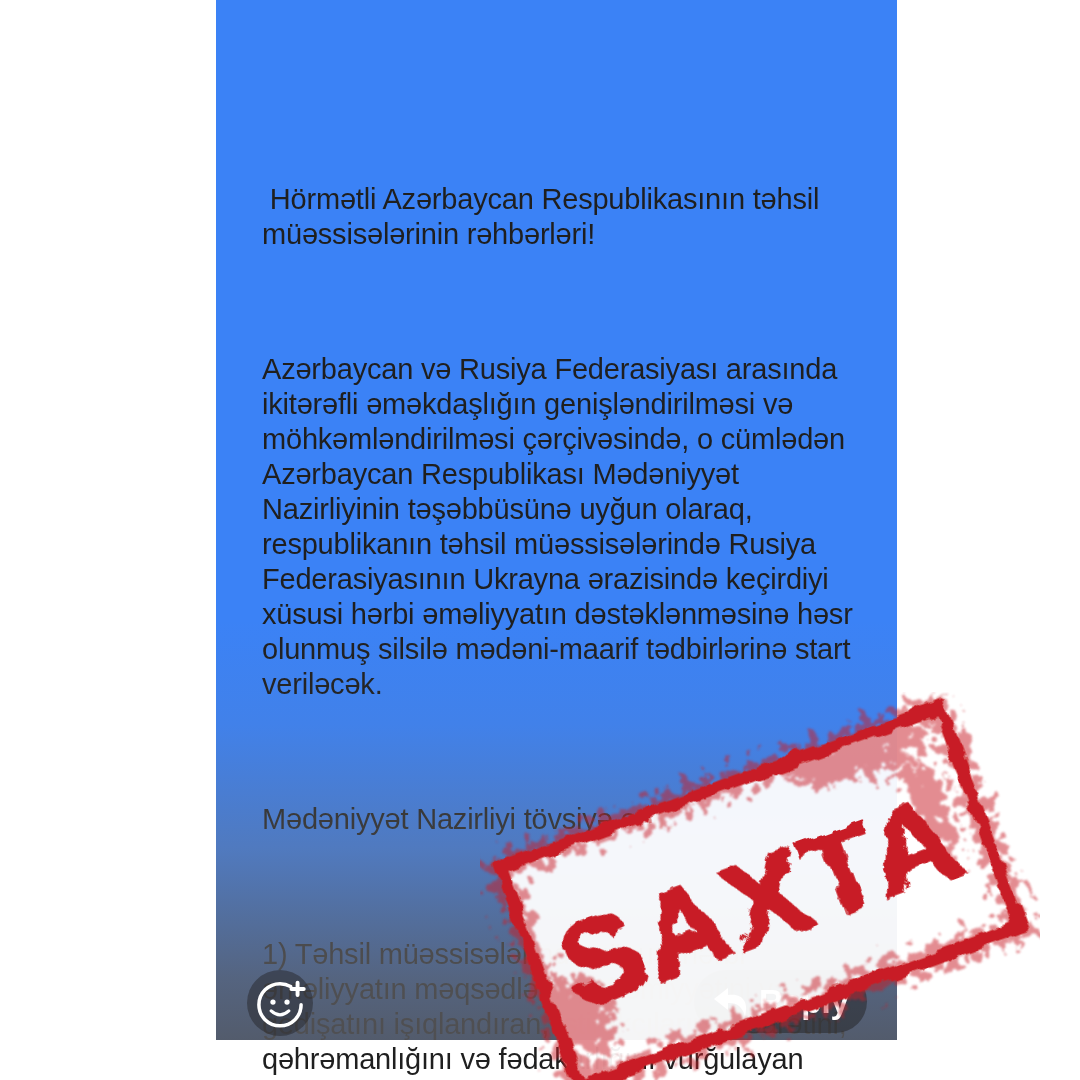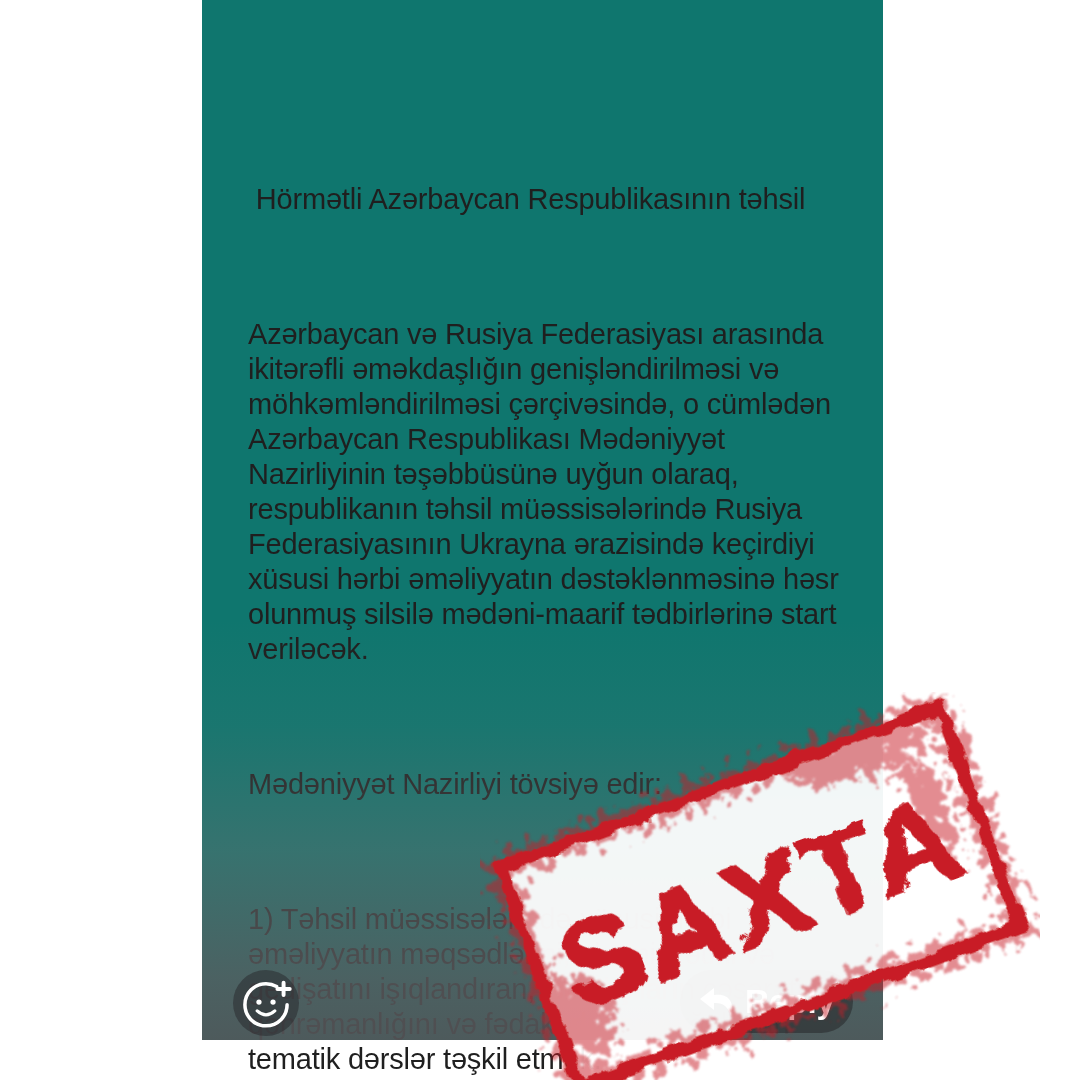--- a/index.html
+++ b/index.html
@@ -1,21 +1,21 @@
 <!DOCTYPE html>
 <html><head>
 <meta charset="utf-8">
 <style>
   html,body{margin:0;padding:0;background:#ffffff;}
   .canvas{
     position:relative;width:1080px;height:1080px;overflow:hidden;
     background:#ffffff;font-family:"Liberation Sans",sans-serif;
   }
   
-  .screenshot{position:absolute;left:202px;top:0;width:681px;height:1040px;background:#0f766e;}
+  .screenshot{position:absolute;left:216px;top:0;width:681px;height:1040px;background:#3b82f6;}
   .letter{position:absolute;left:46px;top:112px;width:620px;color:#1f1f1f;
           font-size:29px;line-height:35px;letter-spacing:-0.2px;white-space:pre;}
   .para{margin:0 0 30px 0;}
   .dim{position:absolute;left:0;top:620px;width:681px;height:420px;pointer-events:none;
        background:linear-gradient(180deg,
          rgba(120,120,122,0) 0%,
          rgba(120,120,122,0.10) 25%,
          rgba(110,110,112,0.42) 55%,
          rgba(92,92,95,0.78) 85%,
          rgba(86,86,89,0.88) 100%);}
@@ -31,21 +31,21 @@
   .stamp-wrap{position:absolute;left:480px;top:692px;width:560px;height:400px;pointer-events:none;}
 </style>
 </head>
 <body>
 
 <div class="canvas">
 
   <div class="screenshot">
 
     <div class="letter">
-      <div class="para"><div class="line"> Hörmətli Azərbaycan Respublikasının təhsil</div></div>
+      <div class="para"><div class="line"> Hörmətli Azərbaycan Respublikasının təhsil</div><div class="line">müəssisələrinin rəhbərləri!</div></div>
       <div class="para"><div class="line">Azərbaycan və Rusiya Federasiyası arasında</div><div class="line">ikitərəfli əməkdaşlığın genişləndirilməsi və</div><div class="line">möhkəmləndirilməsi çərçivəsində, o cümlədən</div><div class="line">Azərbaycan Respublikası Mədəniyyət</div><div class="line">Nazirliyinin təşəbbüsünə uyğun olaraq,</div><div class="line">respublikanın təhsil müəssisələrində Rusiya</div><div class="line">Federasiyasının Ukrayna ərazisində keçirdiyi</div><div class="line">xüsusi hərbi əməliyyatın dəstəklənməsinə həsr</div><div class="line">olunmuş silsilə mədəni-maarif tədbirlərinə start</div><div class="line">veriləcək.</div></div>
       <div class="para"><div class="line">Mədəniyyət Nazirliyi tövsiyə edir:</div></div>
       <div class="para"><div class="line">1) Təhsil müəssisələrində xüsusi hərbi</div><div class="line">əməliyyatın məqsədlərini, əhəmiyyətini və</div><div class="line">gedişatını işıqlandıran, iştirakçıların cəsarətini,</div><div class="line">qəhrəmanlığını və fədakarlığını vurğulayan</div><div class="line">tematik dərslər təşkil etmək.</div></div>
       
     </div>
 
     <div class="dim"></div>
 
     <button class="emoji-btn">
       <span style="display:flex;">

